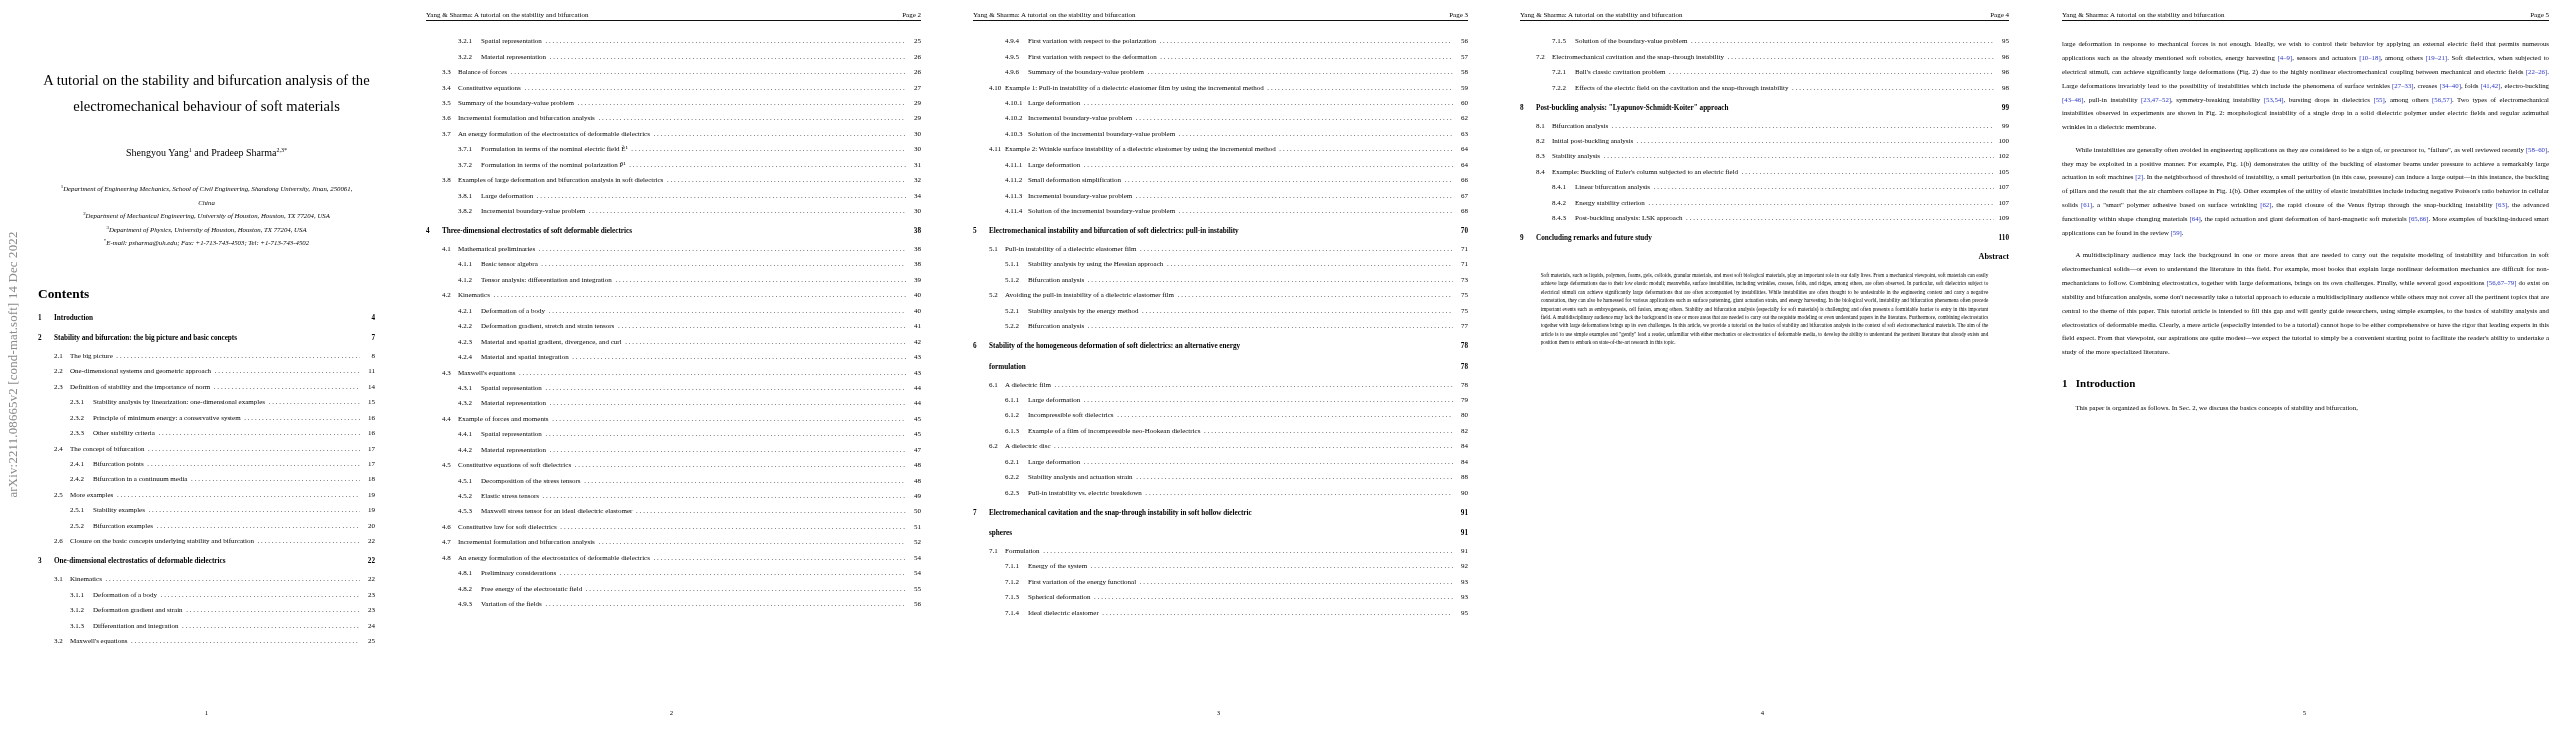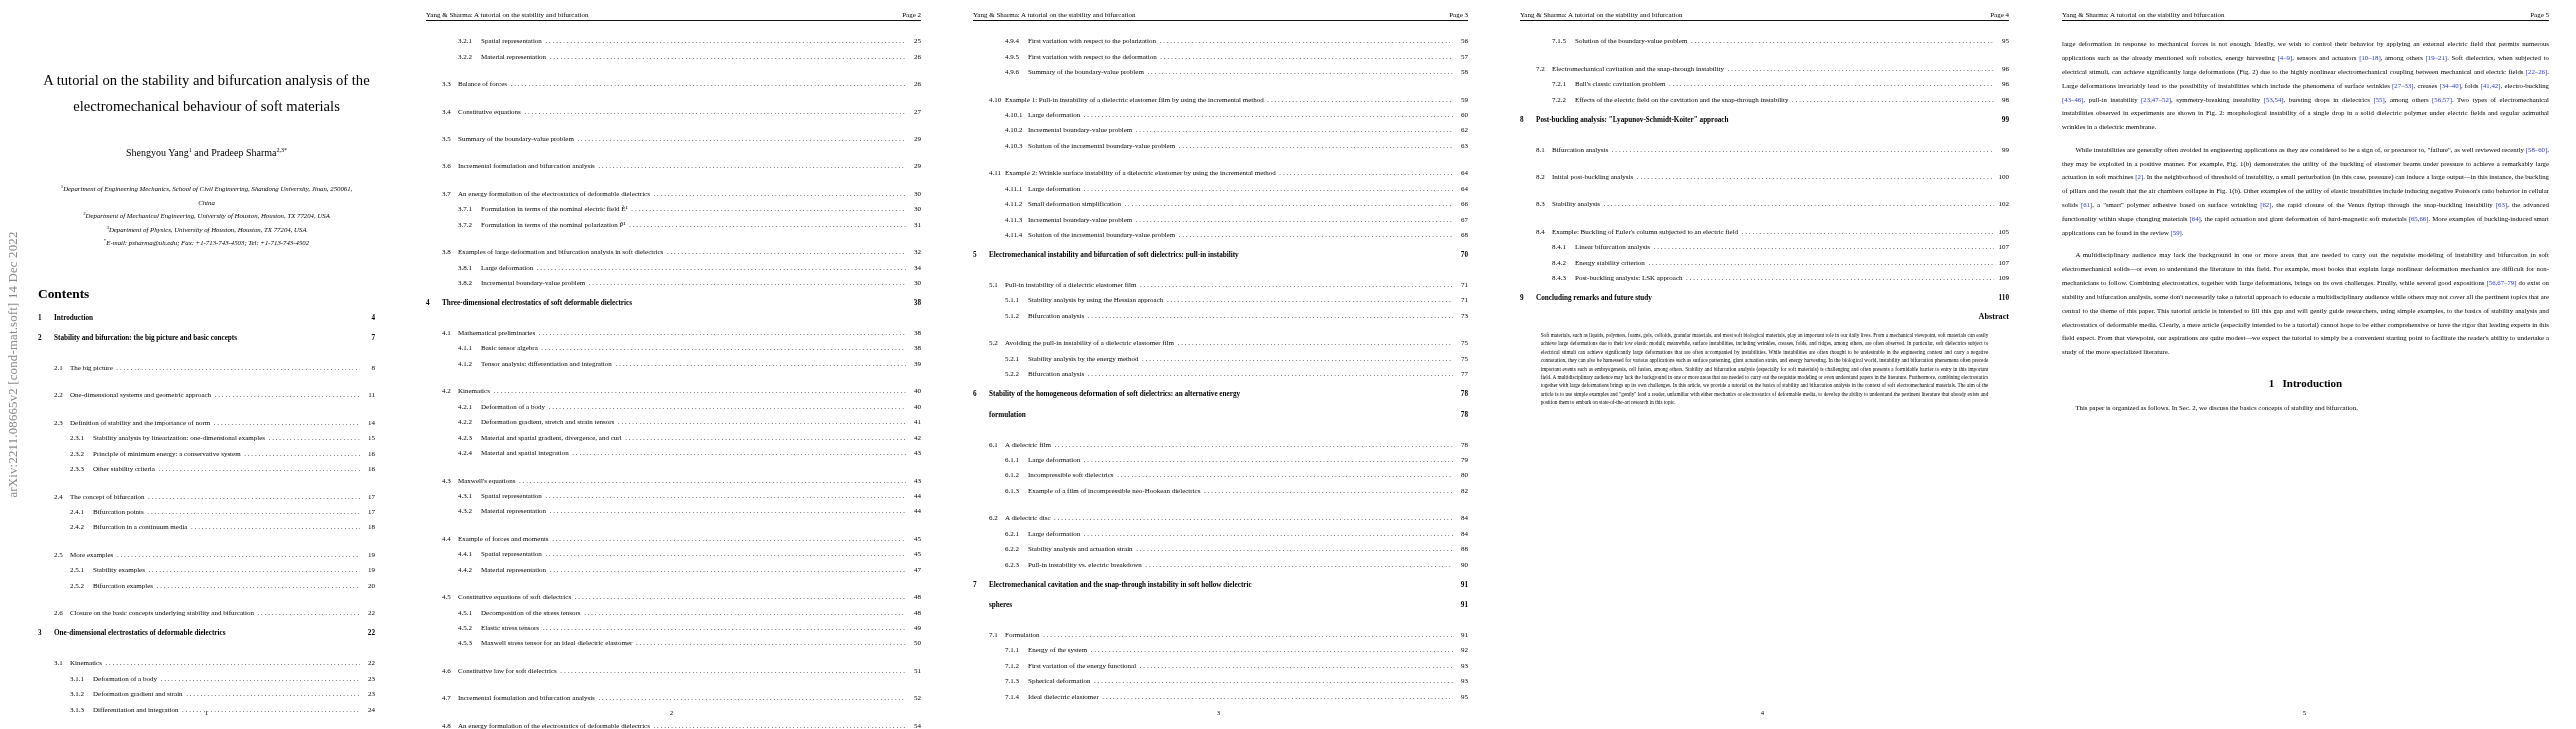--- a/index.html
+++ b/index.html
@@ -33,33 +33,33 @@
   .affils{margin:24px 0 0 0;text-align:center;font-style:italic;font-size:6.8px;line-height:1.95;}
   .affils div sup{font-style:normal;font-size:4.9px;}
 
   .contents-h{font-size:13.4px;font-weight:bold;margin:36px 0 0 0;}
 
   .toc{font-size:7px;}
   .toc .row{display:flex;align-items:baseline;margin:0 0 7.4px 0;line-height:1.15;}
   .toc .row.sec{font-weight:bold;margin:12px 0 9.7px 0;font-size:7.2px;}
   .toc .num{flex:0 0 auto;}
   .toc .row.sec .num{width:16px;}
-  .toc .row.l2 .num{width:16px;margin-left:16px;margin-top:12px;}
+  .toc .row.l2 .num{width:16px;margin-left:16px;}
   .toc .row.l3 .num{width:23px;margin-left:32px;}
   .toc .lbl{flex:0 0 auto;white-space:nowrap;padding-right:3.6px;}
   .toc .dots{flex:1 1 auto;overflow:hidden;white-space:nowrap;letter-spacing:1.9px;color:#1a1a1a;font-size:6.7px;
     margin:0 3px 0 0;}
   .toc .pg{flex:0 0 auto;text-align:right;min-width:12px;}
   .toc .row.sec .dots{visibility:hidden;}
 
   .abs-h{font-size:8.2px;font-weight:bold;text-align:right;margin:3.6px 0 9.7px 0;}
   .abs-body{font-size:5.2px;line-height:1.62;text-align:justify;padding:0 20.7px;}
   .abs-body p{margin:0 0 4.3px 0;}
 
-  .sec-h{font-size:11px;font-weight:bold;margin:18px 0 12px 0;text-align:center;}
+  .sec-h{font-size:11px;font-weight:bold;margin:18px 0 12px 0;}
   .body-col{font-size:6.8px;line-height:2.04;text-align:justify;}
   .body-col p{margin:0 0 8.5px 0;text-indent:0;}
   .body-col p.ind{text-indent:13.4px;}
   .cite{color:#2b36c4;}
   .pgnum{position:absolute;bottom:13.4px;left:0;right:0;text-align:center;font-size:6.7px;}
   .p1 .pgnum{left:38px;right:23px;}
 </style>
 </head>
 <body>
 

